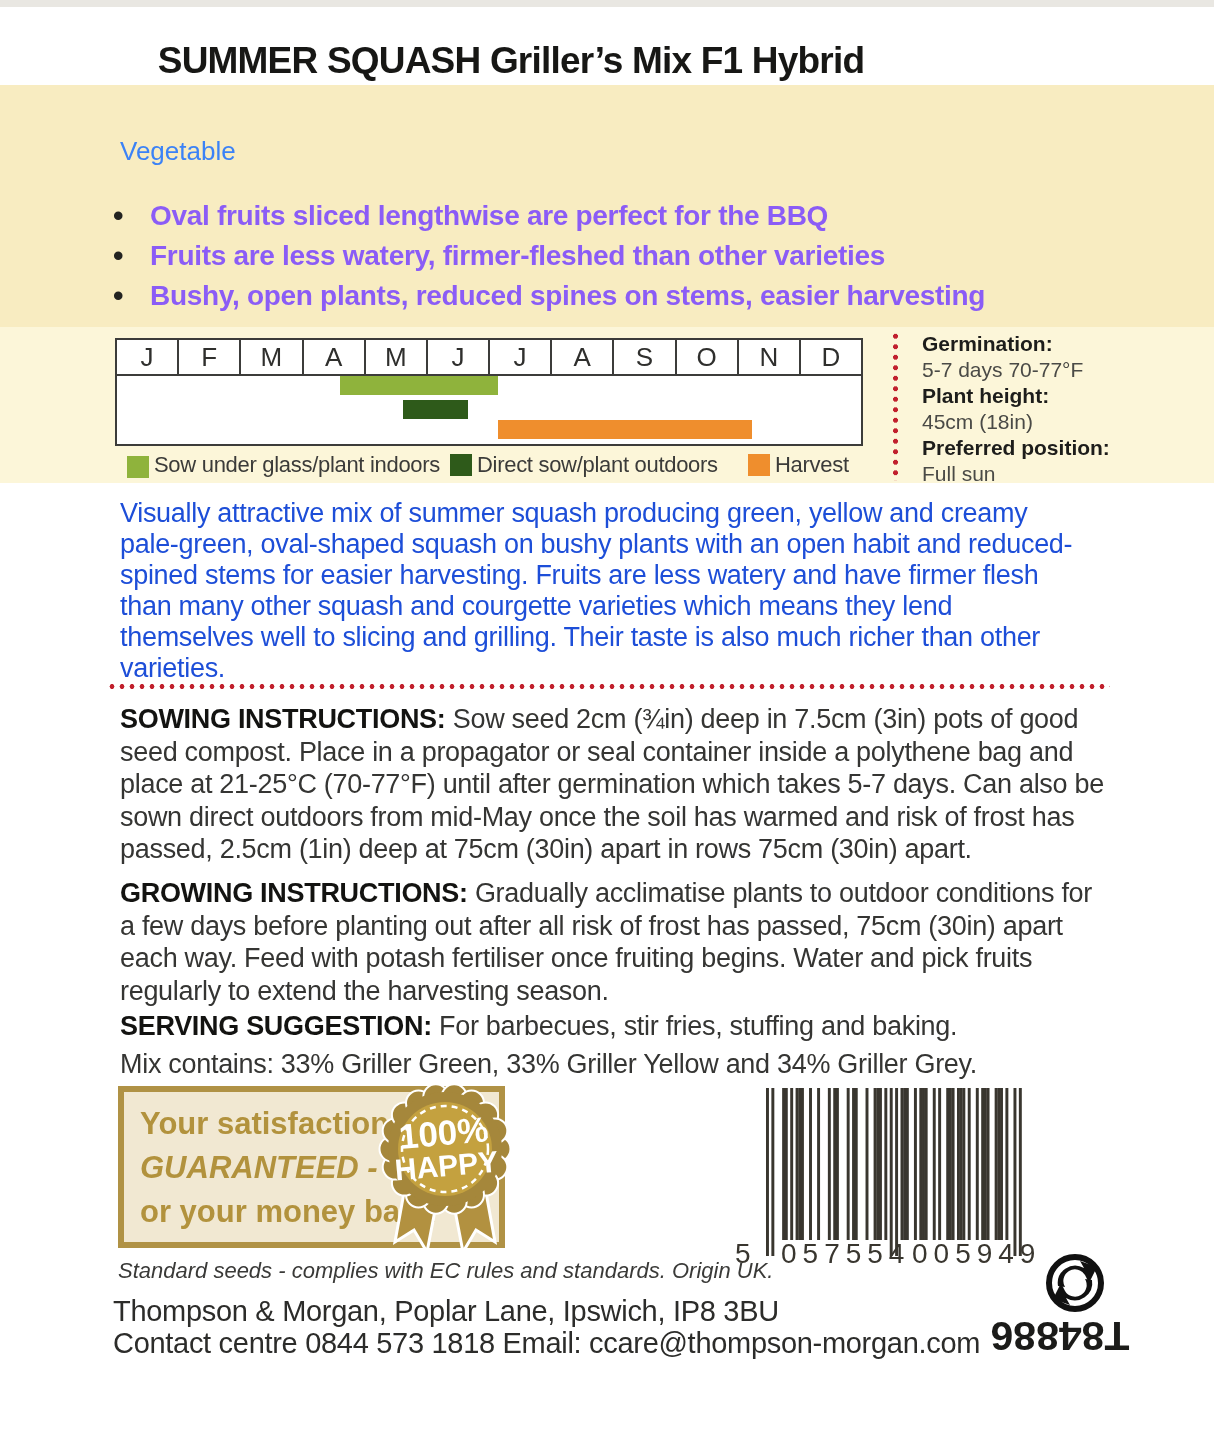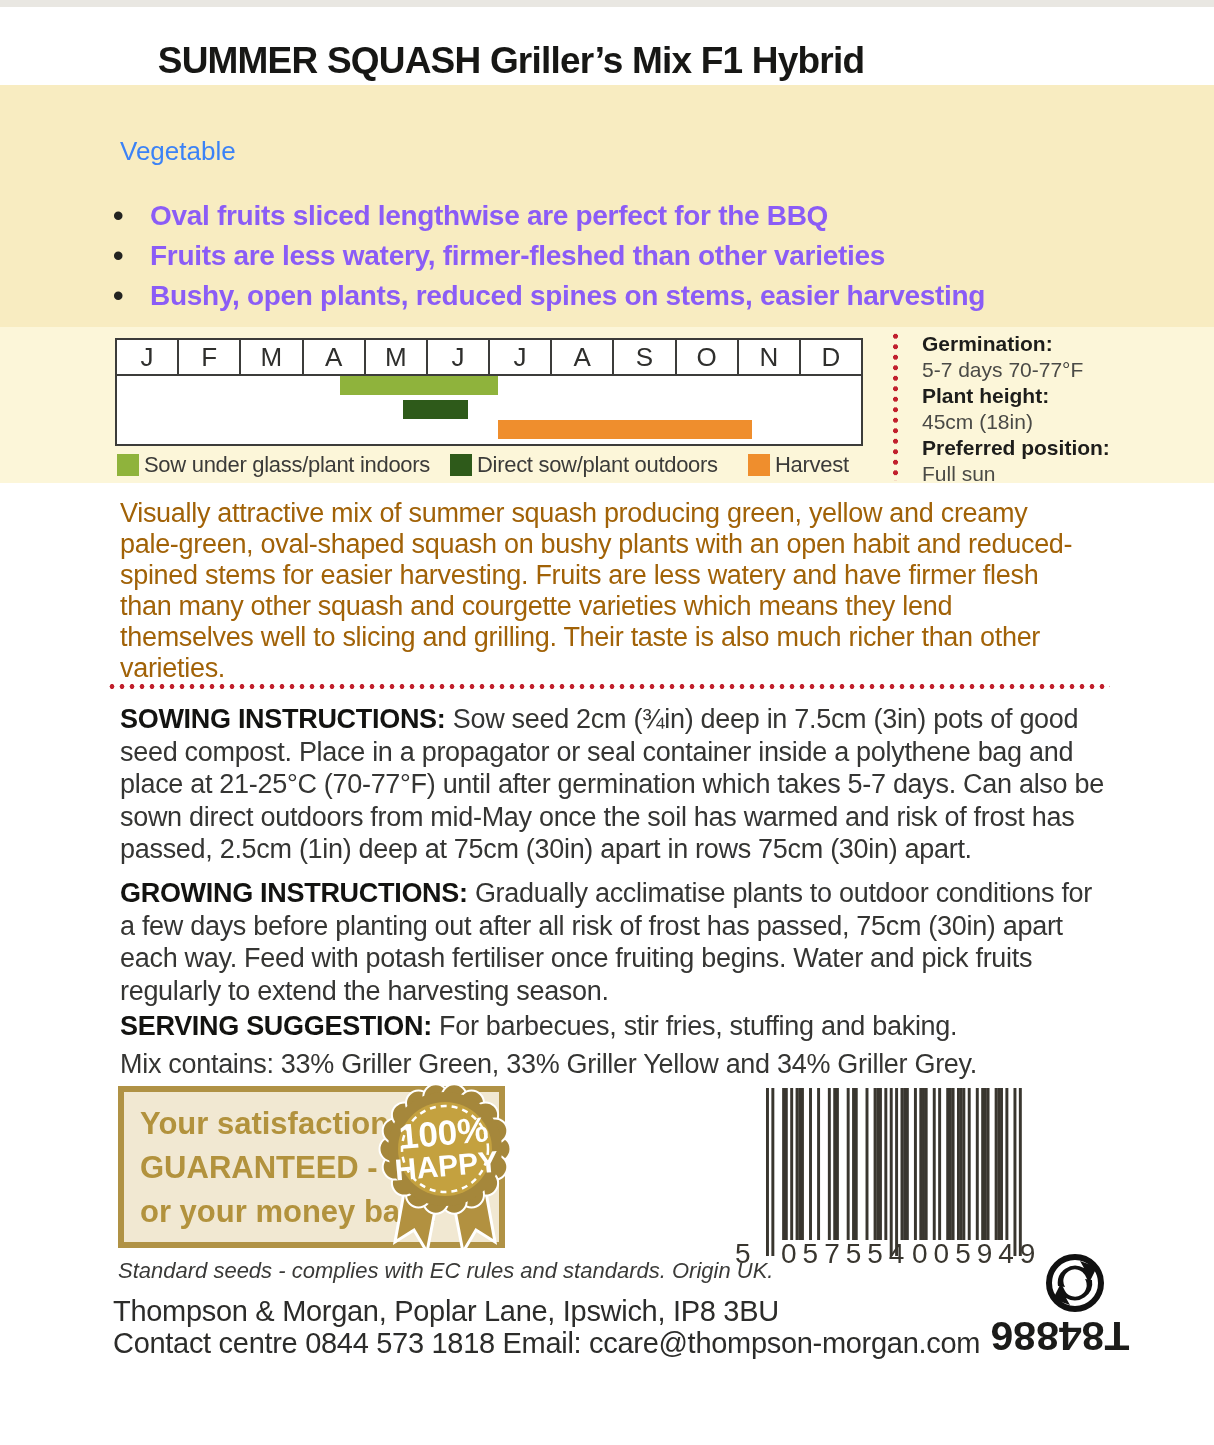--- a/index.html
+++ b/index.html
@@ -28,21 +28,21 @@
   .lg-sw{width:22px;height:22px;display:inline-block;margin-right:5px;}
   .lg-tx{font-size:22px;letter-spacing:-0.3px;color:#3b3b39;white-space:nowrap;}
   .vdots{position:absolute;left:893px;top:331px;width:5px;height:150px;
          background-image:radial-gradient(circle,#c1202d 2.2px,transparent 2.7px);background-size:5px 10.5px;}
   .hdots{position:absolute;left:107px;top:684px;width:1003px;height:5px;
          background-image:radial-gradient(circle,#c1202d 2.2px,transparent 2.7px);background-size:10px 5px;}
   .info{position:absolute;left:922px;top:331px;line-height:26px;font-size:21px;}
   .info .lbl{font-weight:bold;color:#1d1d1b;}
   .info .val{color:#4a4a46;}
   .desc{position:absolute;left:120px;top:498px;width:960px;margin:0;
-        font-size:27px;line-height:31px;letter-spacing:-0.3px;color:#a16207;}
+        font-size:27px;line-height:31px;letter-spacing:-0.3px;color:#1d4ed8;}
   .para{position:absolute;left:120px;width:985px;margin:0;
         font-size:27px;line-height:32.5px;letter-spacing:-0.3px;color:#353533;}
   .para b{color:#131311;}
   .p-sow{top:703px;}
   .p-grow{top:877px;}
   .p-serve{top:1010px;}
   .p-mix{top:1048px;}
   .gbox{position:absolute;left:118px;top:1086px;width:387px;height:162px;box-sizing:border-box;
         border:6px solid #b09245;background:#f1e8d2;}
   .gbox .gl{position:absolute;left:16px;font-size:31px;font-weight:bold;color:#b2923d;white-space:nowrap;}
@@ -102,21 +102,21 @@
         <div class="cal-m">O</div>
         <div class="cal-m">N</div>
         <div class="cal-m">D</div>
       </div>
   <div class="cal-bar" style="left: 30%; width: 21.25%; top: 36px; background: rgb(143, 179, 60);"></div>
       <div class="cal-bar" style="left: 38.5%; width: 8.66667%; top: 60px; background: rgb(46, 90, 26);"></div>
       <div class="cal-bar" style="left: 51.25%; width: 34.1667%; top: 80px; background: rgb(239, 142, 45);"></div>
     </div>
 
   <div class="legend" id="legend">
-      <div class="lg-item" style="left: 117px;">
+      <div class="lg-item" style="left: 127px; align-items: flex-end;">
         <span class="lg-sw" style="background: rgb(143, 179, 60);"></span>
         <span class="lg-tx">Sow under glass/plant indoors</span>
       </div>
       <div class="lg-item" style="left: 450px;">
         <span class="lg-sw" style="background: rgb(46, 90, 26);"></span>
         <span class="lg-tx">Direct sow/plant outdoors</span>
       </div>
       <div class="lg-item" style="left: 748px;">
         <span class="lg-sw" style="background: rgb(239, 142, 45);"></span>
         <span class="lg-tx">Harvest</span>
@@ -141,21 +141,21 @@
   <p class="para p-sow"><b>SOWING INSTRUCTIONS:</b> <span>Sow seed 2cm (¾in) deep in 7.5cm (3in) pots of good seed compost. Place in a propagator or seal container inside a polythene bag and place at 21-25°C (70-77°F) until after germination which takes 5-7 days. Can also be sown direct outdoors from mid-May once the soil has warmed and risk of frost has passed, 2.5cm (1in) deep at 75cm (30in) apart in rows 75cm (30in) apart.</span></p>
 
   <p class="para p-grow"><b>GROWING INSTRUCTIONS:</b> <span>Gradually acclimatise plants to outdoor conditions for a few days before planting out after all risk of frost has passed, 75cm (30in) apart each way. Feed with potash fertiliser once fruiting begins. Water and pick fruits regularly to extend the harvesting season.</span></p>
 
   <p class="para p-serve"><b>SERVING SUGGESTION:</b> <span>For barbecues, stir fries, stuffing and baking.</span></p>
 
   <p class="para p-mix">Mix contains: 33% Griller Green, 33% Griller Yellow and 34% Griller Grey.</p>
 
   <div class="gbox">
     <div class="gl" style="top:14px;">Your satisfaction</div>
-    <div class="gl" style="top:58px;">GUARANTEED -</div>
+    <div class="gl" style="top:58px;font-style:italic;">GUARANTEED -</div>
     <div class="gl" style="top:102px;">or your money back</div>
   </div>
 
   <svg class="badge" width="146" height="182" viewBox="0 0 146 182">
     <g>
       <path d="M 33 111 L 65 124 L 55 176 L 42 154 L 23 166 Z" fill="#b29140" stroke="#ffffff" stroke-width="3"></path>
       <path d="M 113 111 L 81 124 L 91 176 L 104 154 L 123 166 Z" fill="#b29140" stroke="#ffffff" stroke-width="3"></path>
     </g>
     <g id="scallops">
         <circle cx="126.0" cy="73.0" r="12.5" fill="#a5873b" stroke="#ffffff" stroke-width="2"></circle>

